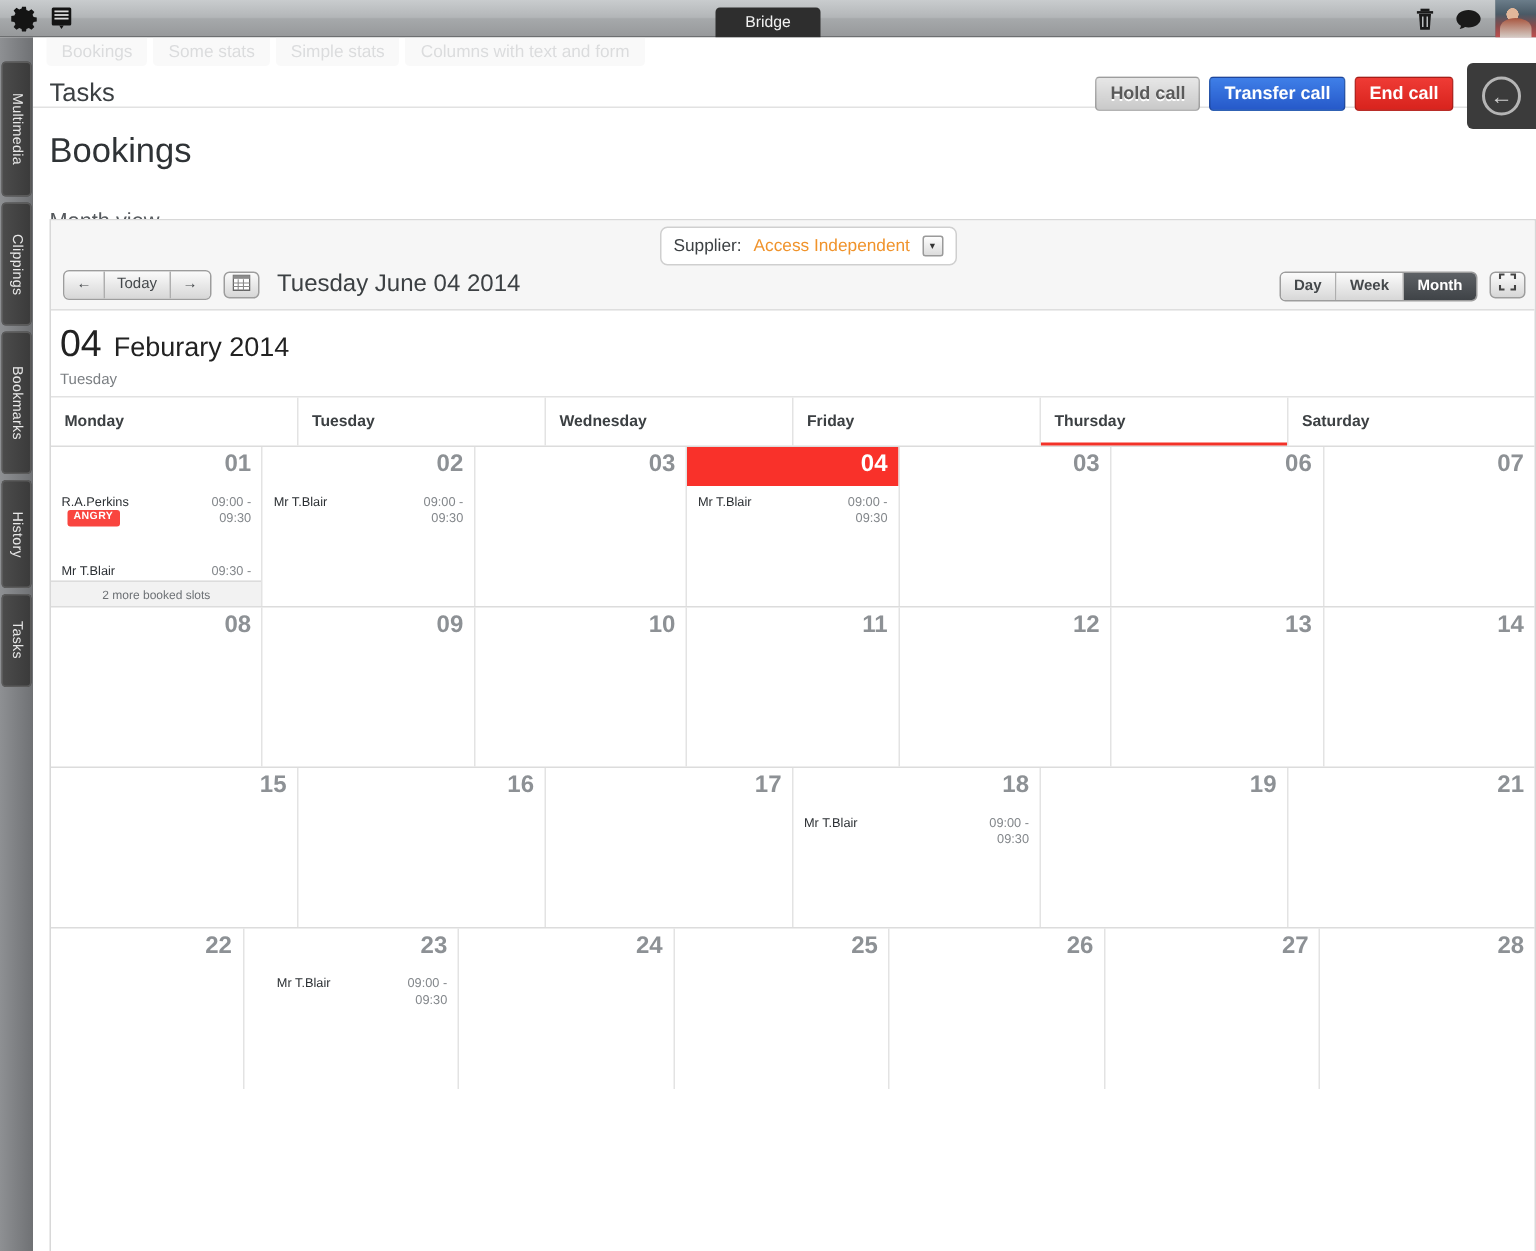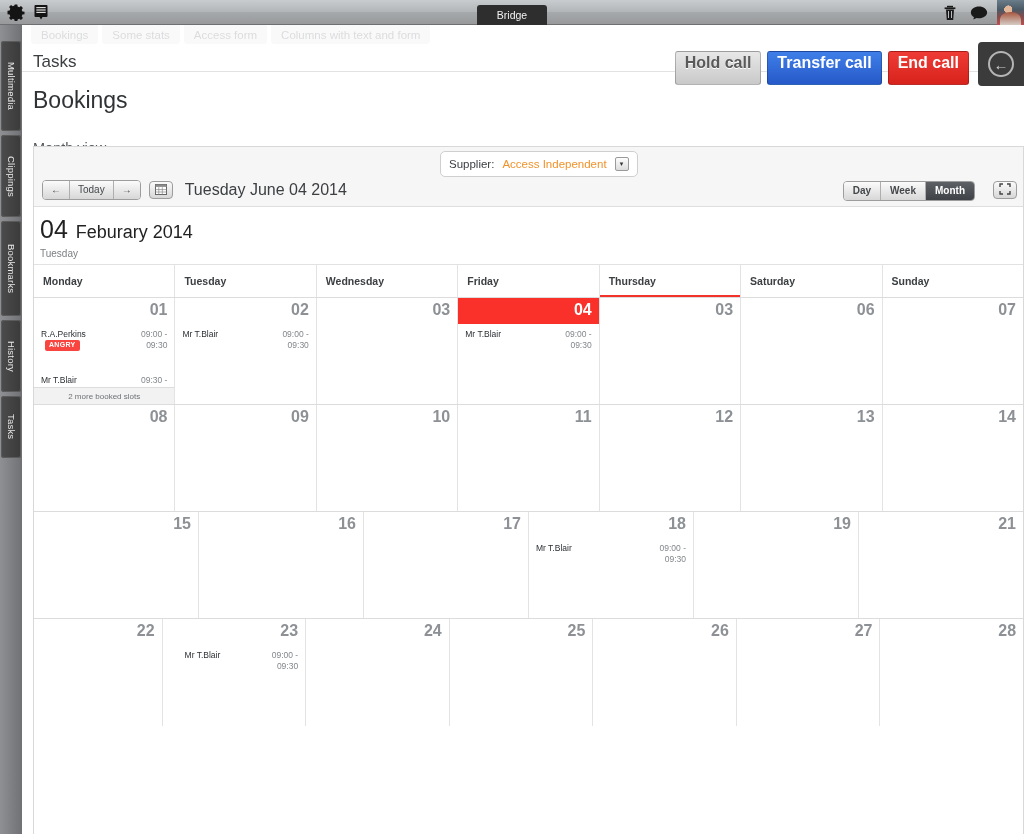--- a/index.html
+++ b/index.html
@@ -75,22 +75,22 @@
   .app-title {
     position: absolute; left: 11px; top: 27px;
     font-size: 17px; color: #3c4043; font-weight: 400;
   }
   .header-line { position: absolute; left: 0; top: 46px; width: 1002px; height: 1px; background: #e2e2e2; }
 
   .call-buttons {
     position: absolute; right: 55px; top: 26px; display: flex; gap: 6px; align-items: center;
   }
   .cbtn {
-    height: 34px; padding: 0 9px; border-radius: 3px; border: 1px solid rgba(0,0,0,.22);
-    font-size: 16px; line-height: 21px; font-weight: 700; color: #fff; cursor: pointer;
+    height: 23px; padding: 0 9px; border-radius: 3px; border: 1px solid rgba(0,0,0,.22);
+    font-size: 12px; line-height: 21px; font-weight: 700; color: #fff; cursor: pointer;
   }
   .cbtn.hold { background: linear-gradient(to bottom,#e7e7e7,#c9c9c9); color: #5a5a5a; text-shadow: 0 1px 0 #fff; }
   .cbtn.transfer { background: linear-gradient(to bottom,#3f7fe8,#2659c9); }
   .cbtn.end { background: linear-gradient(to bottom,#ef3b35,#d8231d); }
 
   .back-panel {
     position: absolute; right: 0; top: 17px; width: 46px; height: 44px;
     background: #3b3b3b; border-radius: 4px 0 0 4px;
     display: flex; align-items: center; justify-content: center;
   }
@@ -132,21 +132,21 @@
     background: linear-gradient(to bottom,#fbfbfb,#d7d7d7);
     border-right: 1px solid #aeaeae; text-align: center; cursor: pointer;
   }
   .btn-set > div:last-child { border-right: 0; }
   .sq-btn {
     width: 24px; height: 18px; border: 1px solid #9d9d9d; border-radius: 4px;
     background: linear-gradient(to bottom,#fbfbfb,#d7d7d7);
     display: flex; align-items: center; justify-content: center; cursor: pointer;
   }
   .nav-date { font-size: 16px; color: #3c4043; margin-left: 4px; }
-  .view-group { position: absolute; right: 48px; top: 34px; display: flex; border: 1px solid #9d9d9d; border-radius: 4px; overflow: hidden; }
+  .view-group { position: absolute; right: 38px; top: 34px; display: flex; border: 1px solid #9d9d9d; border-radius: 4px; overflow: hidden; }
   .view-group > div {
     height: 18px; line-height: 17px; padding: 0 9px; font-size: 10px; color: #44484b;
     background: linear-gradient(to bottom,#fbfbfb,#d7d7d7); border-right: 1px solid #aeaeae;
     font-weight: 700; cursor: pointer;
   }
   .view-group > div:last-child { border-right: 0; }
   .view-group > div.active { background: linear-gradient(to bottom,#5d6165,#3f4347); color: #fff; }
   .expand-btn { position: absolute; right: 6px; top: 34px; }
 
   .cal-datehead { height: 58px; border-bottom: 1px solid #e2e2e2; padding: 8px 0 0 6px; }
@@ -242,21 +242,21 @@
   <div class="vtab t2">Bookmarks</div>
   <div class="vtab t3">History</div>
   <div class="vtab t4">Tasks</div>
 </div>
 
 <div class="app-area">
 
   <div class="faded-tabs">
     <div class="ftab">Bookings</div>
     <div class="ftab">Some stats</div>
-    <div class="ftab">Access form</div>
+    <div class="ftab">Simple stats</div>
     <div class="ftab">Columns with text and form</div>
   </div>
 
   <div class="app-title">Tasks</div>
   <div class="header-line"></div>
 
   <div class="call-buttons">
     <div class="cbtn hold">Hold call</div>
     <div class="cbtn transfer">Transfer call</div>
     <div class="cbtn end">End call</div>
@@ -319,21 +319,20 @@
       <div class="dh-dow">Tuesday</div>
     </div>
 
     <div class="dow-row" id="dow-row">
         <div class="dow-cell">Monday</div>
         <div class="dow-cell">Tuesday</div>
         <div class="dow-cell">Wednesday</div>
         <div class="dow-cell">Friday</div>
         <div class="dow-cell today-col">Thursday</div>
         <div class="dow-cell">Saturday</div>
-        <div class="dow-cell">Sunday</div>
       </div>
     <div id="weeks-container">
         <div class="week-row">
           <div class="day-cell">
             <div class="day-num">01</div>
             <div class="events">
               <div class="evt">
                 <div class="evt-title">R.A.Perkins<span class="badge">ANGRY</span></div>
                 <div class="evt-time">09:00 -
 09:30</div>

